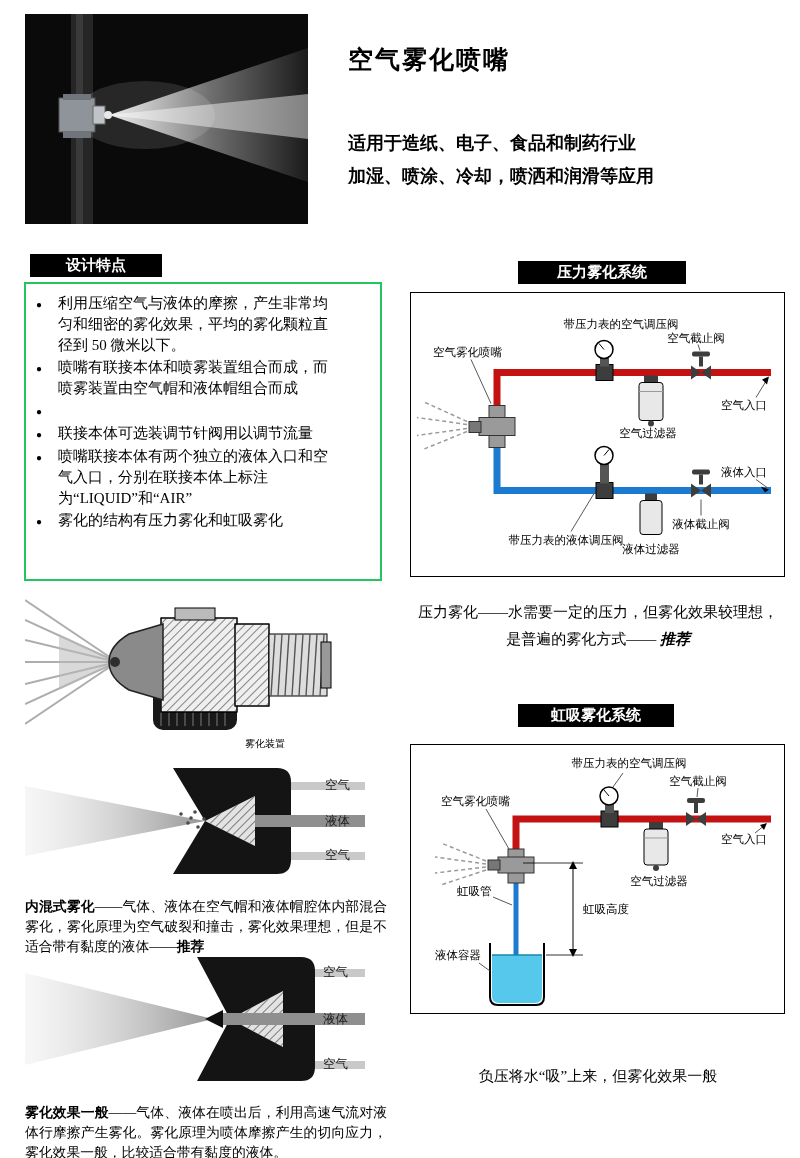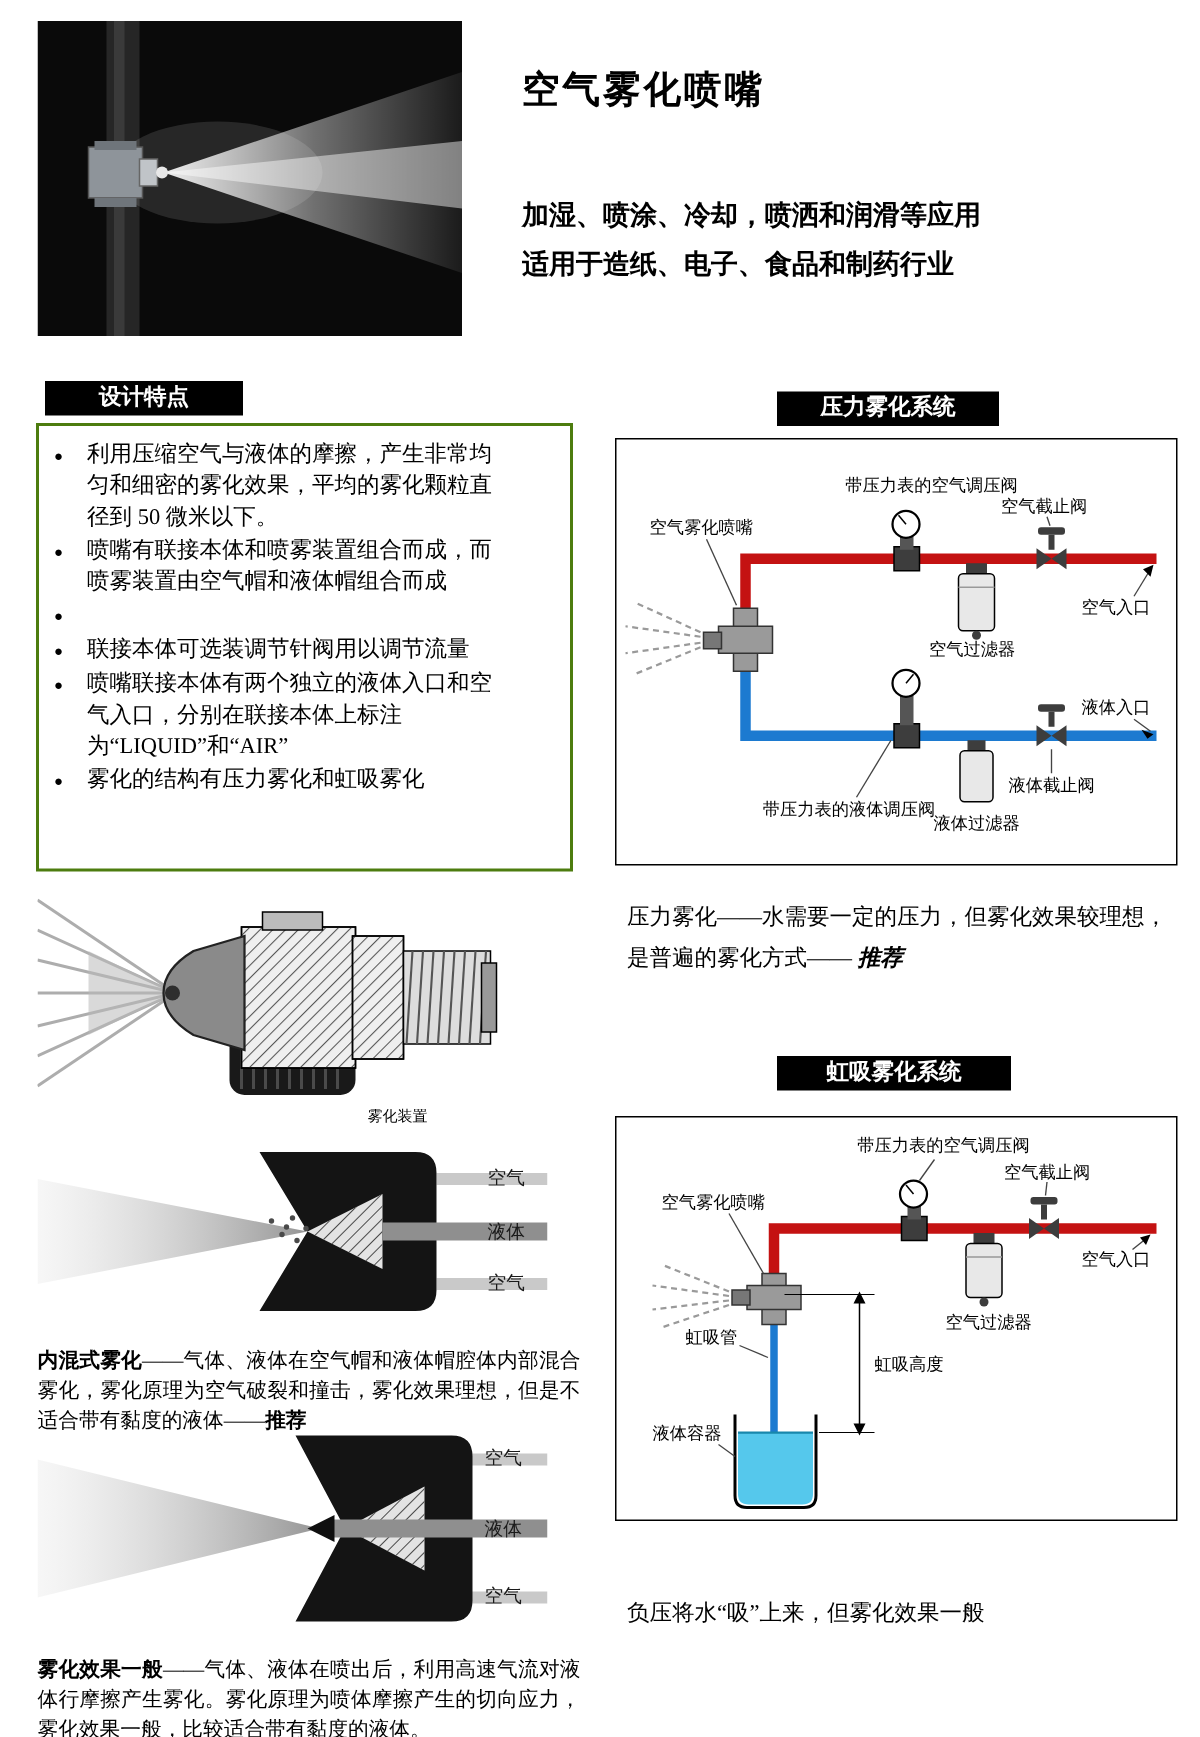--- a/index.html
+++ b/index.html
@@ -8,45 +8,45 @@
   .page{position:relative;width:800px;height:1158px;background:#fff;overflow:hidden;}
   .abs{position:absolute;}
 
   .photo{left:25px;top:14px;width:283px;height:210px;}
   .page-title{left:348px;top:26px;font-size:25px;font-weight:700;letter-spacing:2px;}
   .subtitles{left:348px;top:127px;font-size:18px;font-weight:700;line-height:33px;}
 
   .sec-header{background:#000;color:#fff;font-weight:700;font-size:15px;
               text-align:center;height:23px;line-height:23px;}
   .hdr-design{left:30px;top:254px;width:132px;}
-  .hdr-pressure{left:518px;top:261px;width:148px;text-align:center;}
+  .hdr-pressure{left:518px;top:261px;width:168px;text-align:center;}
   .hdr-siphon{left:518px;top:704px;width:156px;}
 
-  .features-box{left:24px;top:282px;width:358px;height:299px;border:2px solid #4d7c0f;
+  .features-box{left:24px;top:282px;width:358px;height:299px;border:2px solid #22c55e;
                 padding:9px 6px 6px 10px;box-sizing:border-box;}
   .features-box ul{list-style:none;margin:0;padding:0;}
   .features-box li{display:flex;font-size:15px;line-height:21px;margin-bottom:1px;}
   .features-box li .dot{flex:0 0 22px;width:22px;}
   .features-box li .dot::before{content:"●";font-size:10px;}
   .features-box li .ftext{width:276px;}
 
   .atomizer-svg{left:25px;top:598px;width:310px;height:138px;}
   .atomizer-caption{left:45px;top:737px;width:240px;text-align:right;font-size:10px;}
 
   .mix-internal{left:25px;top:762px;width:340px;height:118px;}
   .mix-text{left:25px;top:883px;width:362px;font-size:13.8px;line-height:20px;text-align:justify;}
   .mix-external{left:25px;top:953px;width:340px;height:132px;}
   .mix-text-external{top:1089px;}
   .mix-text b{font-weight:700;}
 
   .diagram-box{border:1.5px solid #000;background:#fff;box-sizing:border-box;}
   .box-pressure{left:410px;top:292px;width:375px;height:285px;}
   .box-siphon{left:410px;top:744px;width:375px;height:270px;}
 
-  .diagram-caption{font-size:15px;line-height:27px;}
+  .diagram-caption{text-align:center;font-size:15px;line-height:27px;}
   .cap-pressure{left:418px;top:584px;width:360px;}
   .cap-siphon{left:418px;top:1021px;width:360px;}
   .diagram-caption i b{font-style:italic;font-weight:700;}
 
   svg{display:block;width:100%;height:100%;}
   svg text{font-size:11.5px;fill:#000;font-family:"Liberation Serif","DejaVu Serif",serif;}
   svg text.mixlbl{font-size:12.5px;fill:#1a1a1a;}
   .leader{stroke:#444;stroke-width:0.9;fill:none;}
 </style>
 </head>
@@ -72,22 +72,22 @@
       <rect x="34" y="84" width="36" height="34" fill="#8e949a" stroke="#555"></rect>
       <rect x="38" y="80" width="28" height="6" fill="#6f757b"></rect>
       <rect x="38" y="118" width="28" height="6" fill="#6f757b"></rect>
       <rect x="68" y="92" width="12" height="18" fill="#c0c4c8" stroke="#666"></rect>
       <circle cx="83" cy="101" r="4" fill="#e8e8e8"></circle>
     </svg>
   </div>
 
   <h1 class="abs page-title">空气雾化喷嘴</h1>
   <div class="abs subtitles">
+    <div>适用于造纸、电子、食品和制药行业</div>
     <div>加湿、喷涂、冷却，喷洒和润滑等应用</div>
-    <div>适用于造纸、电子、食品和制药行业</div>
   </div>
 
   <div class="abs sec-header hdr-design">设计特点</div>
   <div class="abs features-box">
     <ul>
       <li>
           <span class="dot"></span>
           <span class="ftext">利用压缩空气与液体的摩擦，产生非常均匀和细密的雾化效果，平均的雾化颗粒直径到 50 微米以下。</span>
         </li>
       <li>

